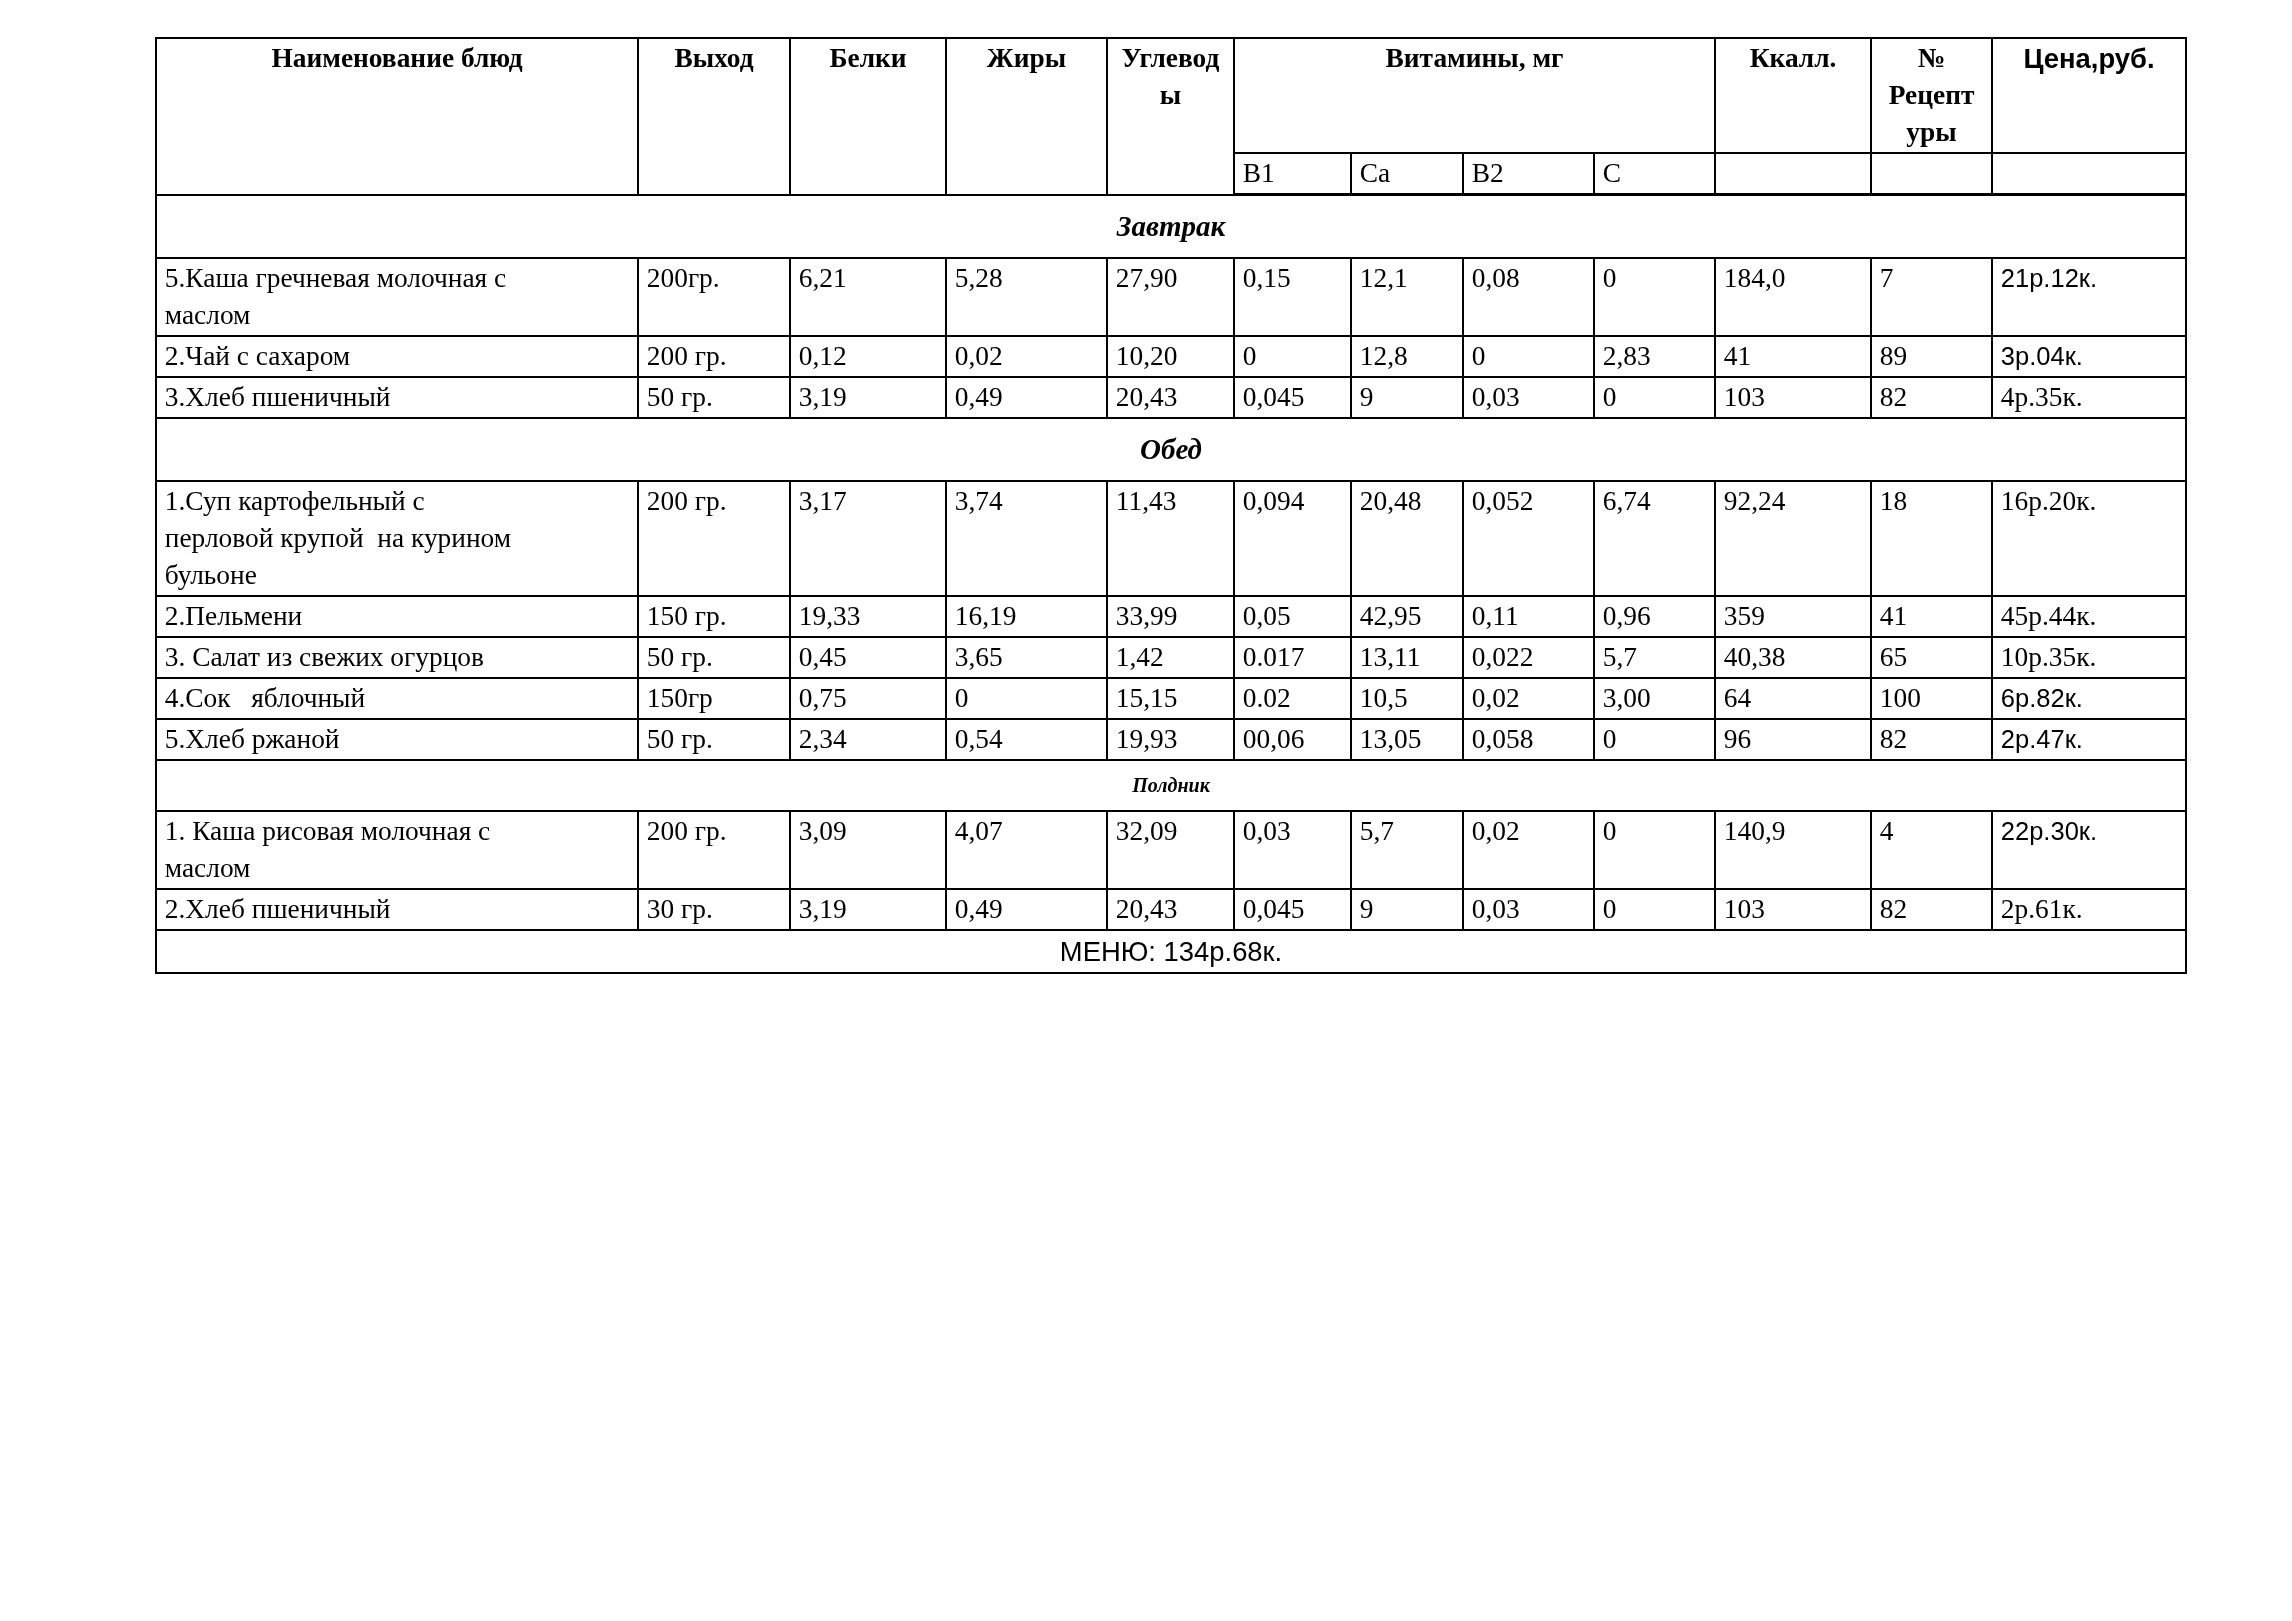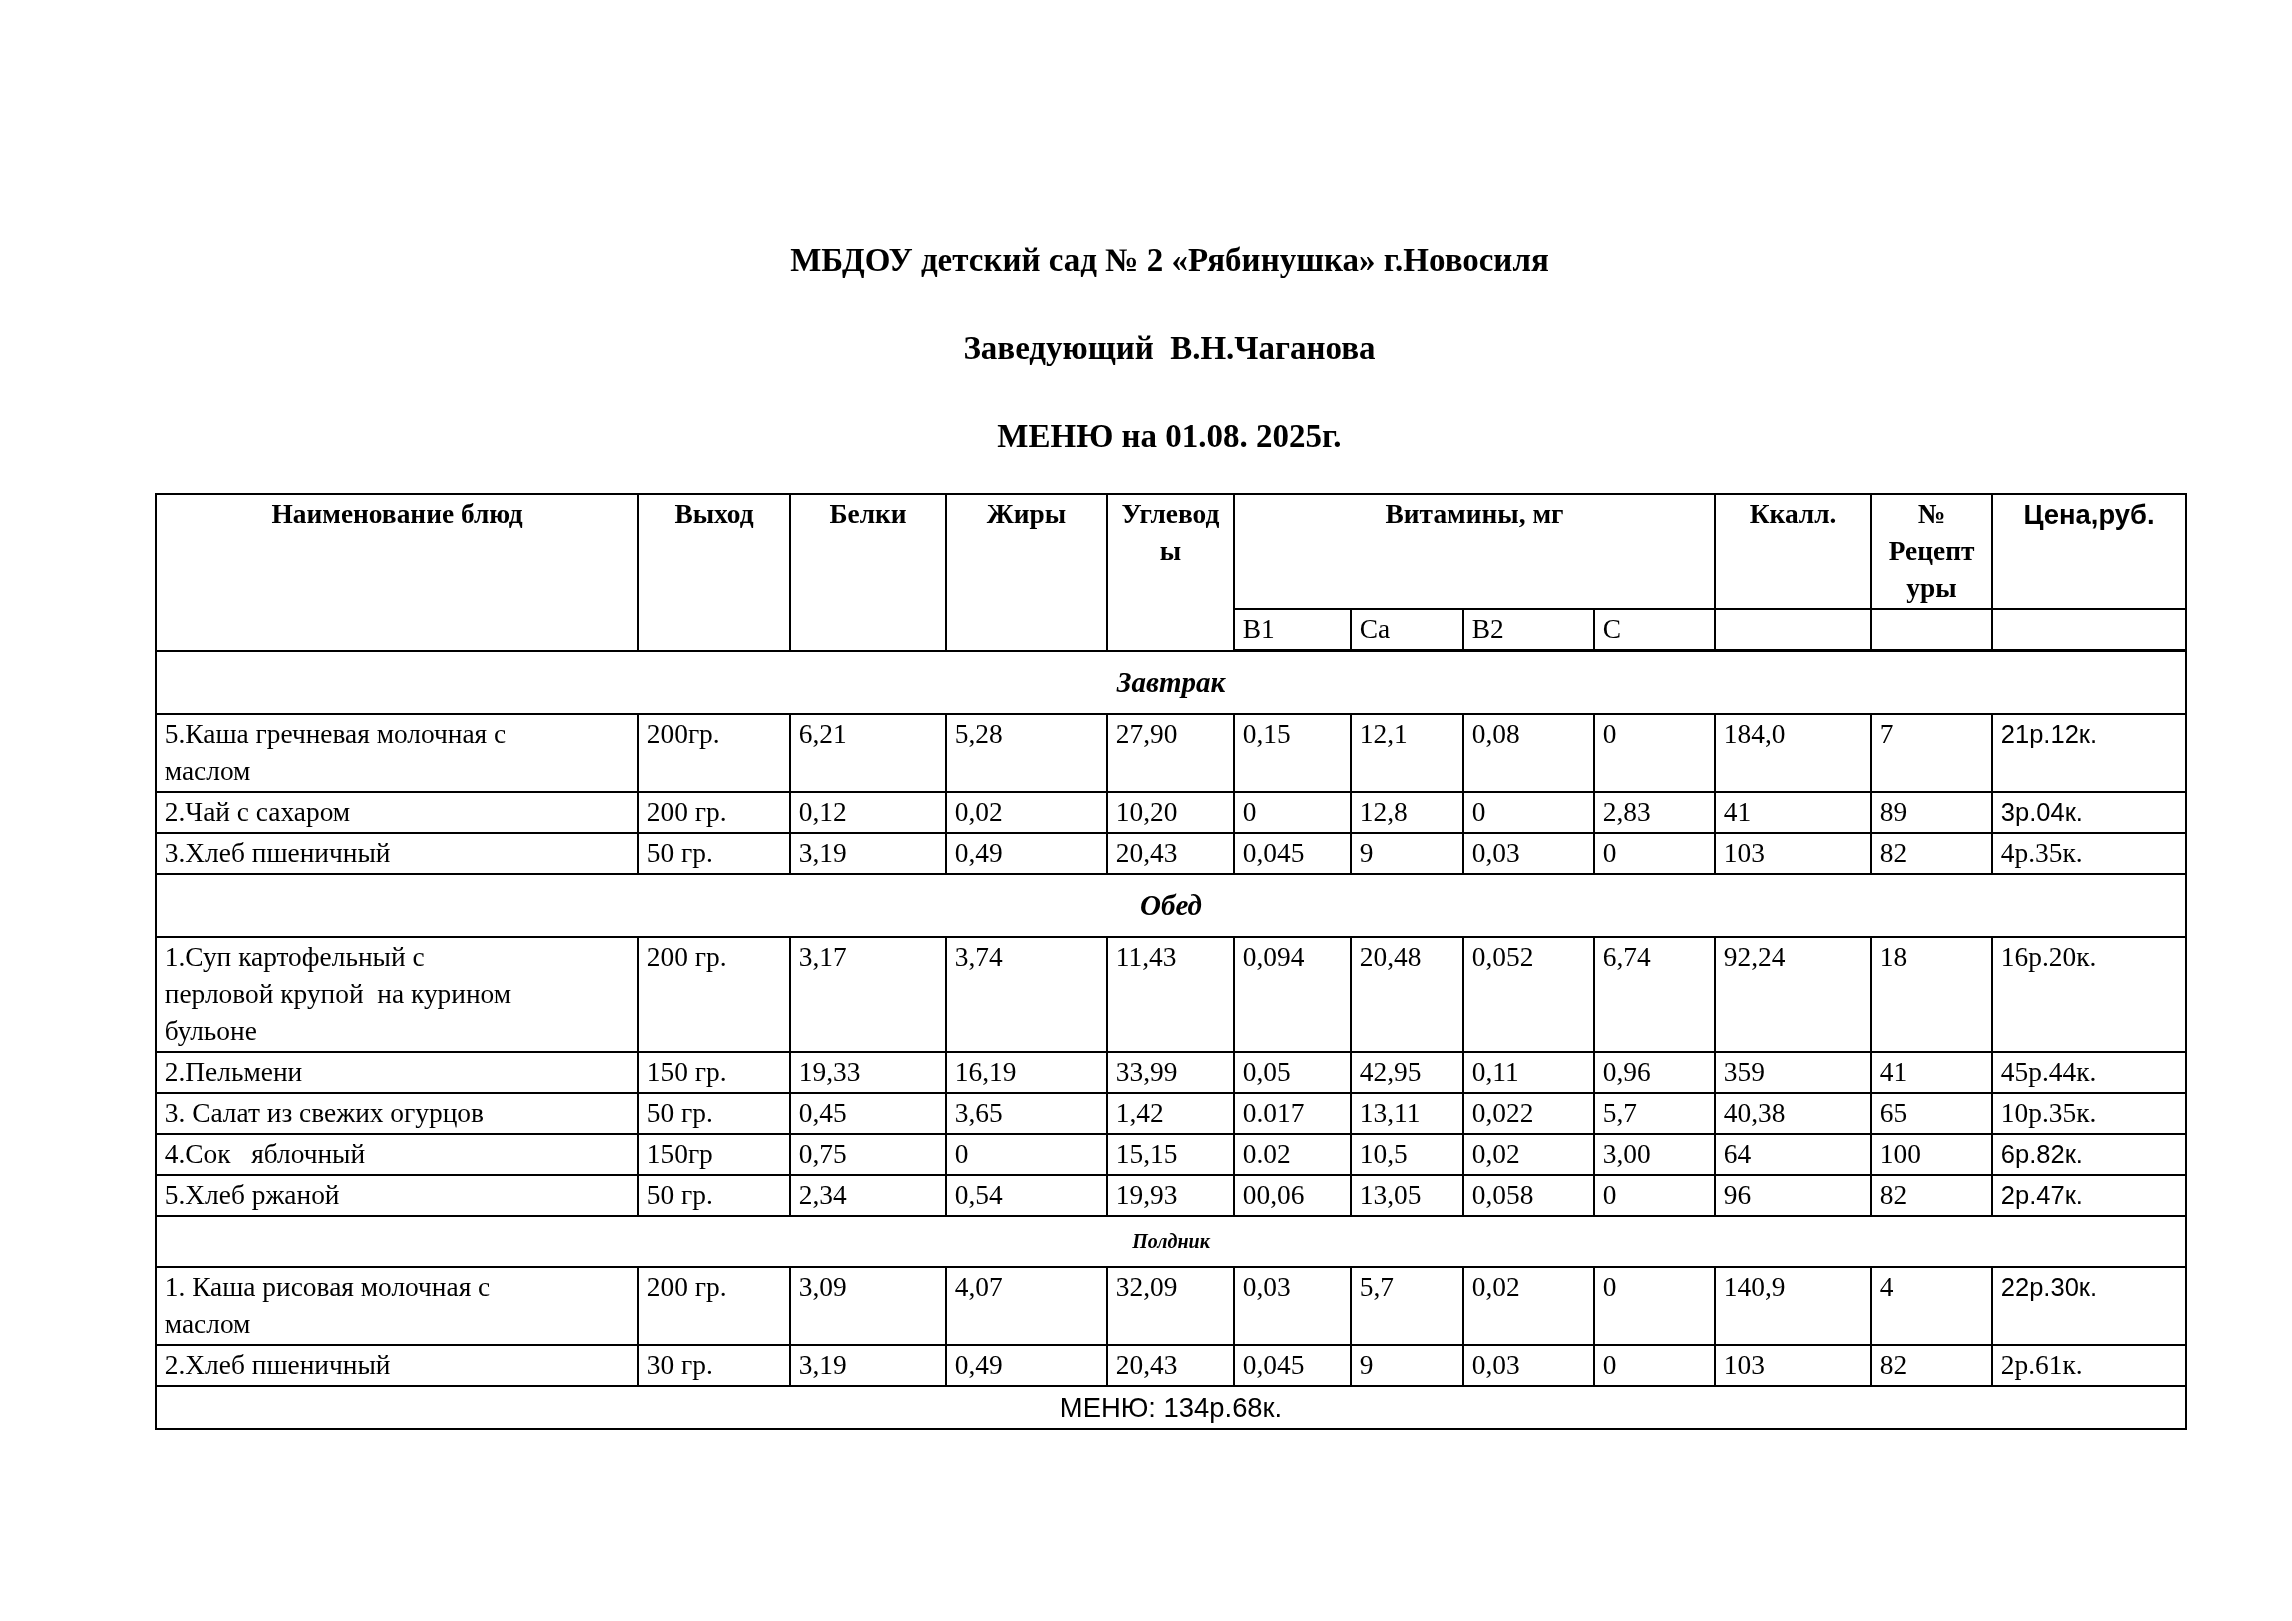--- a/index.html
+++ b/index.html
@@ -83,25 +83,20 @@
     height: 43px;
     line-height: 39px;
     vertical-align: middle;
   }
 </style>
 </head>
 <body>
 
 <div class="content">
 
-  <div class="titles">
-    <div class="title">МБДОУ детский сад № 2 «Рябинушка» г.Новосиля</div>
-    <div class="title">Заведующий  В.Н.Чаганова</div>
-    <div class="title">МЕНЮ на 01.08. 2025г.</div>
-  </div>
 
   <table class="menu">
     <colgroup>
       <col style="width:482px">
         <col style="width:152px">
         <col style="width:156px">
         <col style="width:161px">
       <col style="width:127px">
         <col style="width:117px">
         <col style="width:112px">

